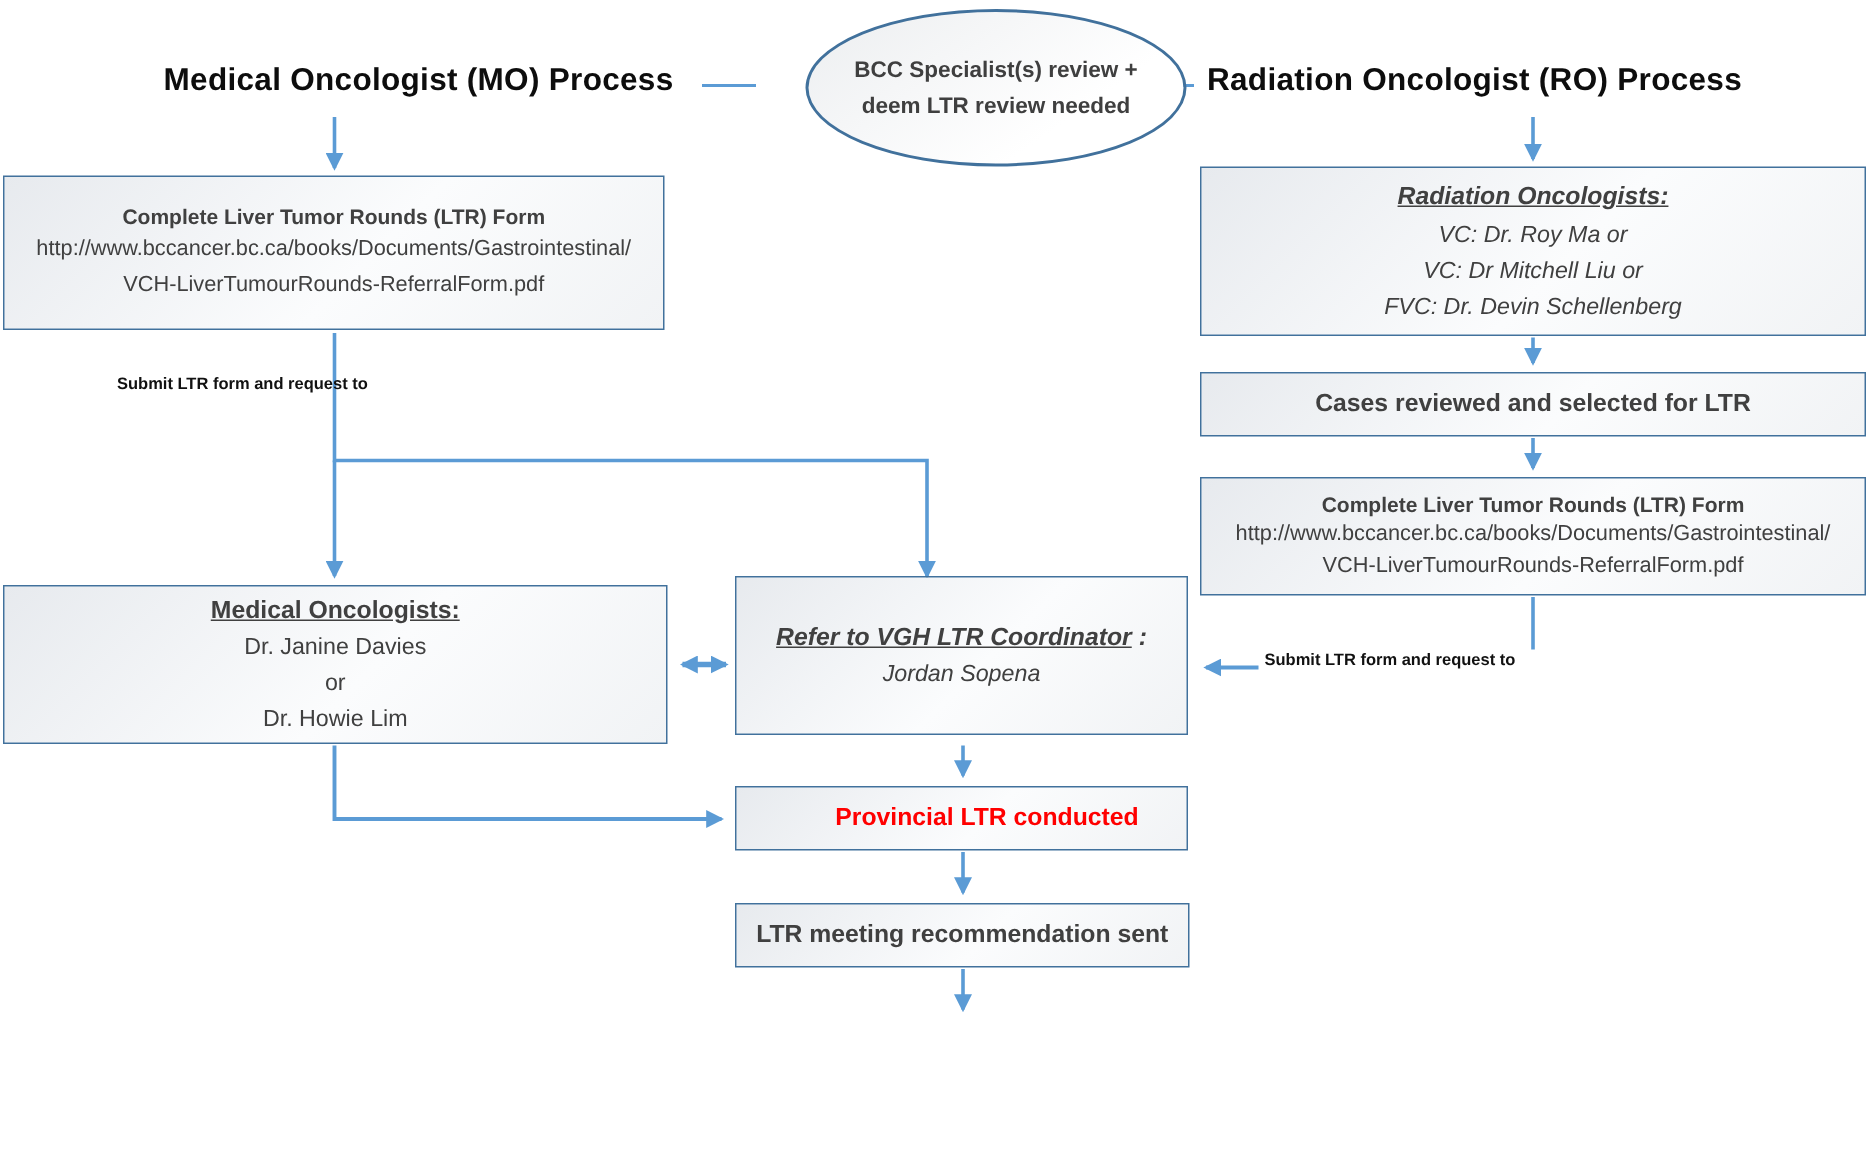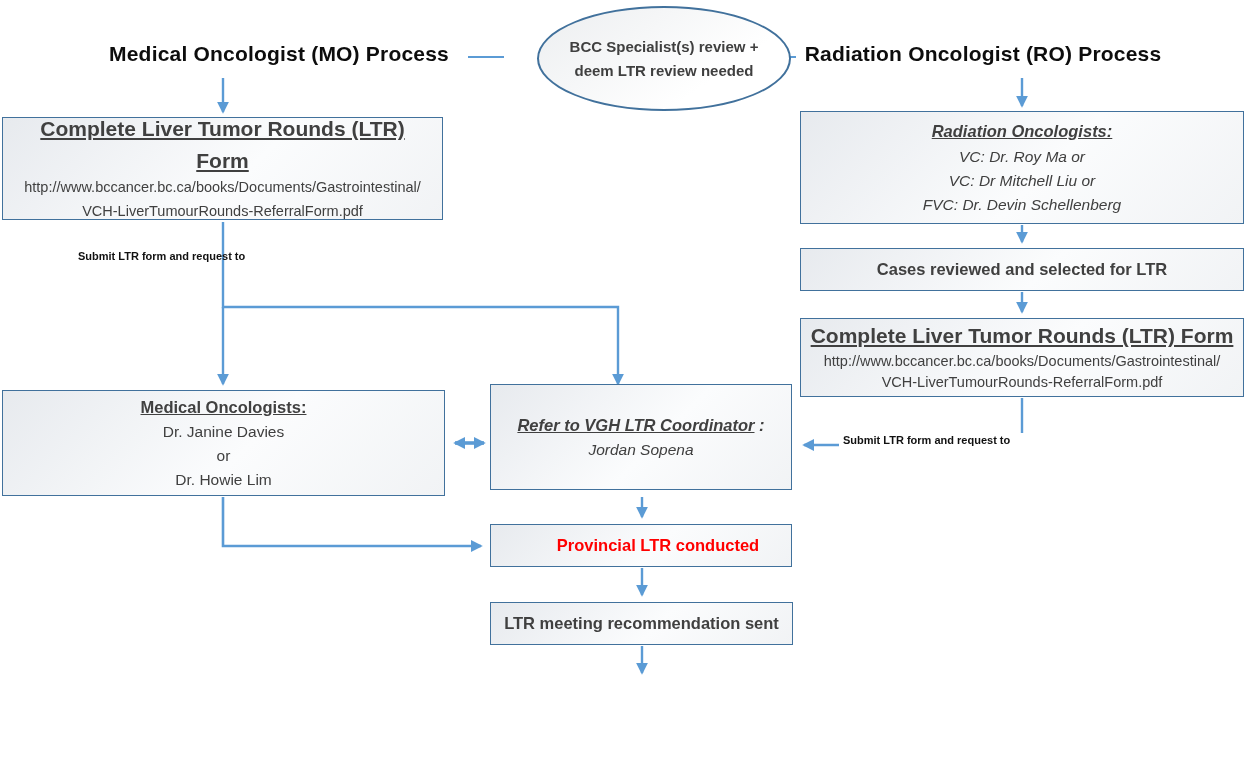--- a/index.html
+++ b/index.html
@@ -23,21 +23,21 @@
     text-align:center;
     margin-left:32px;
   }
   .flow-title{
     position:absolute;font-weight:bold;font-size:21px;color:#0d0d0d;
     text-align:center;letter-spacing:.2px;
   }
   .submit-label{
     position:absolute;font-weight:bold;font-size:11px;color:#111111;
   }
-  .box-title{font-weight:bold;font-size:21px;color:#404040;line-height:1.5;text-decoration:underline;}
+  .box-title{font-weight:bold;font-size:14px;color:#404040;line-height:1.5;}
   .url-line{font-size:14.5px;color:#404040;line-height:1.65;}
   .heading-underline{font-weight:bold;font-size:16.5px;color:#404040;text-decoration:underline;line-height:1.6;}
   .plain-line{font-size:15.5px;color:#404040;line-height:1.55;}
   .bold-line{font-weight:bold;font-size:16.5px;color:#404040;}
   .red-line{font-weight:bold;font-size:16.5px;color:#ff0000;margin-left:34px;}
   .ellipse-text-bold{font-weight:bold;font-size:15px;color:#3f3f3f;line-height:1.6;width:195px;}
   .ellipse-italic-1{font-style:italic;font-size:17px;color:#404040;line-height:1.5;}
   .ellipse-italic-2{font-style:italic;font-size:13.5px;color:#404040;line-height:1.7;}
 
   

